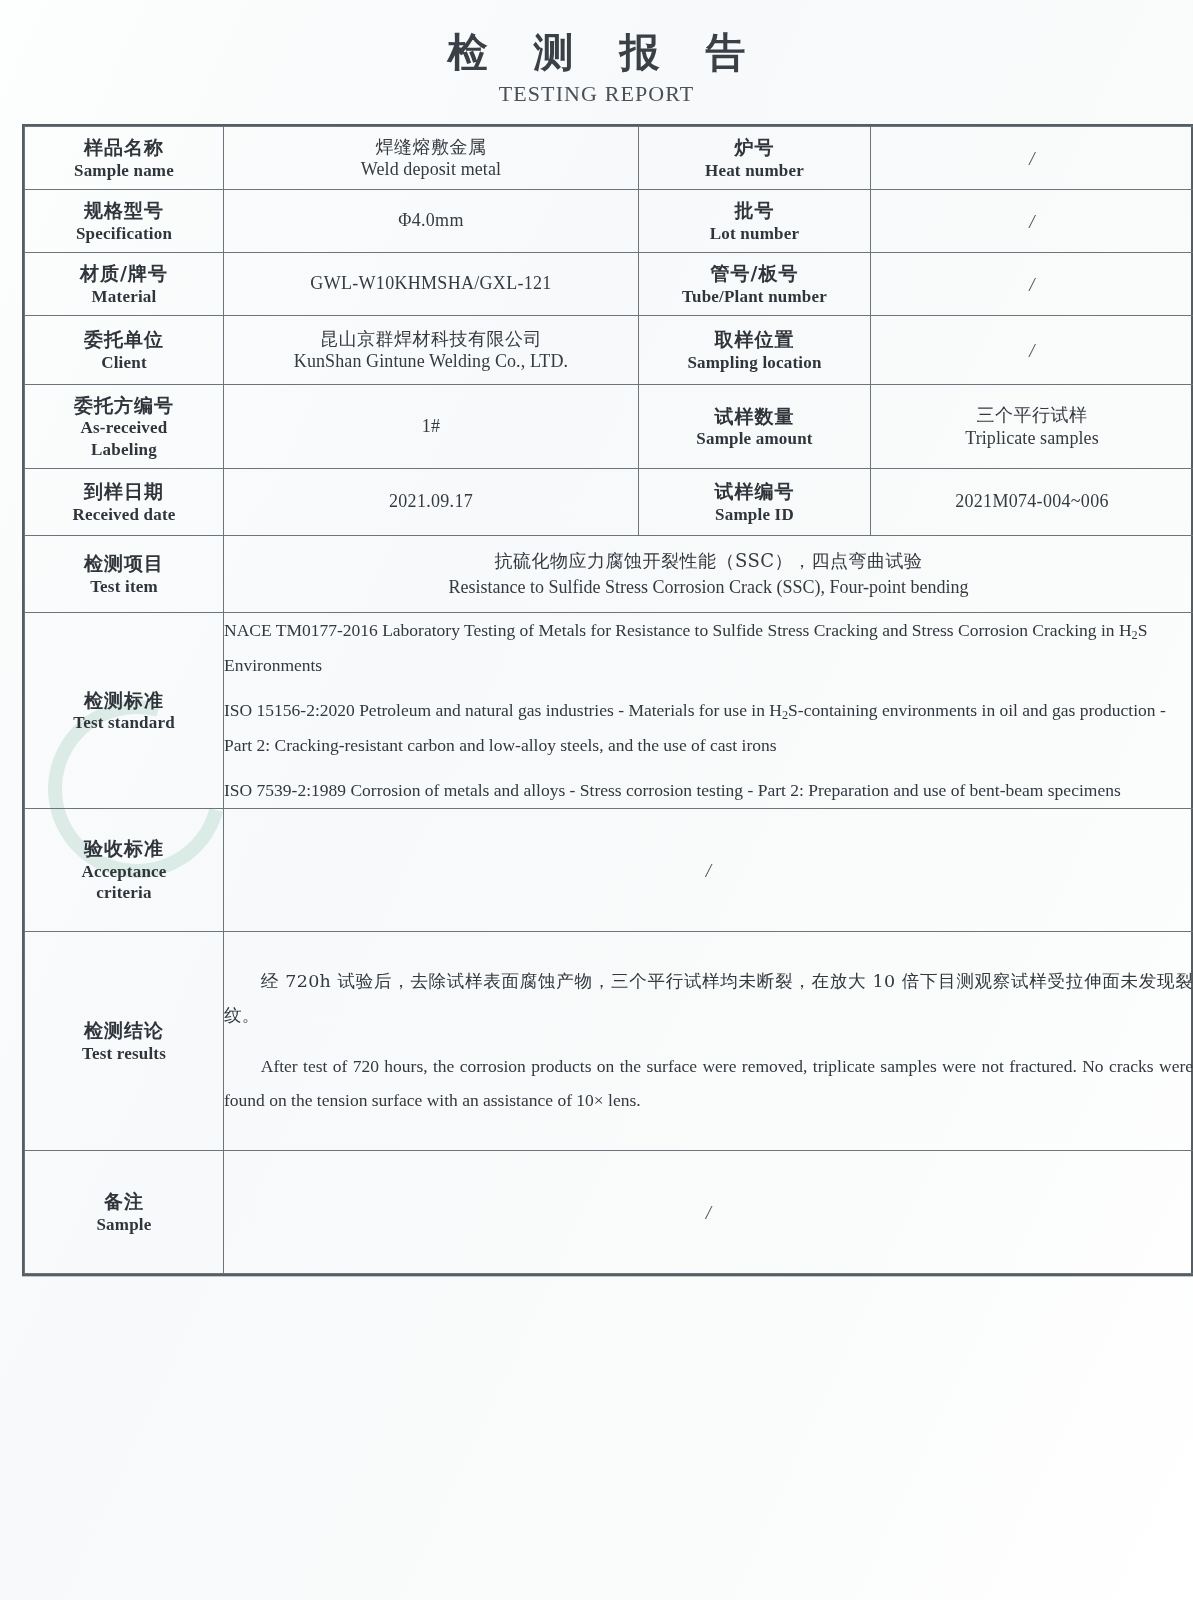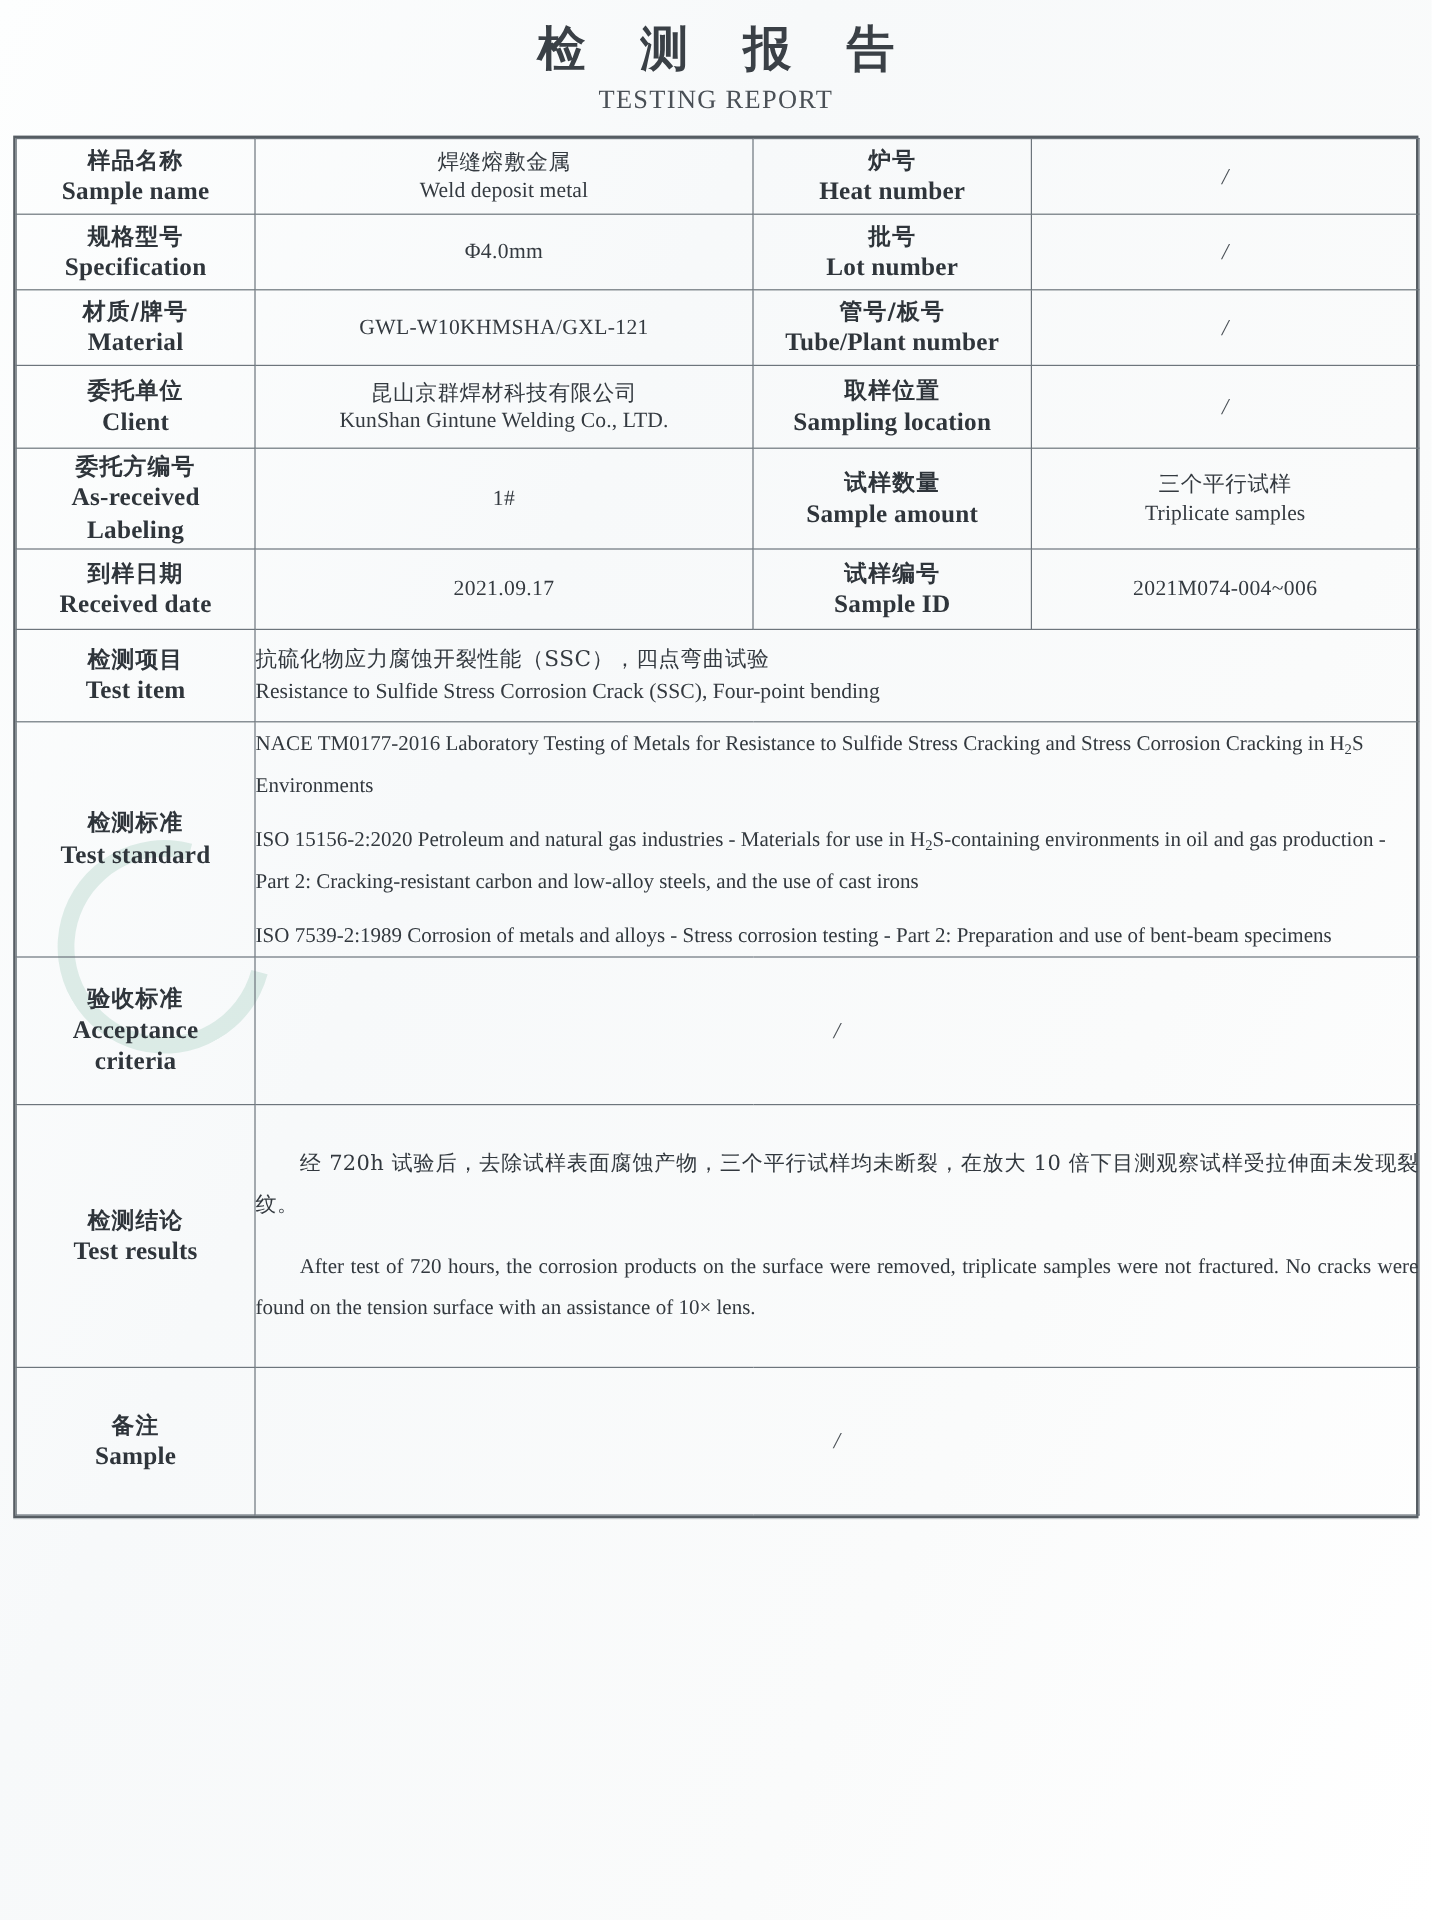--- a/index.html
+++ b/index.html
@@ -37,21 +37,21 @@
     z-index: 0;
     pointer-events: none;
   }
 
   .page {
     position: relative;
     z-index: 2;
     width: 1193px;
     height: 1600px;
     box-sizing: border-box;
-    padding: 0;
+    padding: 11px;
   }
 
   
   .report-header {
     text-align: center;
     padding-top: 18px;
   }
   .title-cn {
     font-family: "DejaVu Serif", "Liberation Serif", serif;
     font-size: 40px;
@@ -100,21 +100,21 @@
   }
   .lbl .cn {
     font-family: "DejaVu Serif", "Liberation Serif", serif;
     font-size: 19px;
     font-weight: bold;
     letter-spacing: 1px;
     color: #2f353b;
     display: block;
   }
   .lbl .en {
-    font-size: 21px;
+    font-size: 17px;
     font-weight: bold;
     color: #2f353b;
     display: block;
     letter-spacing: 0.2px;
   }
 
   .val {
     text-align: center;
     padding: 9px 8px;
     line-height: 1.32;
@@ -148,21 +148,21 @@
   .row-h-sample   td { height: 62px; }
   .row-h-spec     td { height: 62px; }
   .row-h-mat      td { height: 62px; }
   .row-h-client   td { height: 68px; }
   .row-h-asrec    td { height: 83px; }
   .row-h-recdate  td { height: 66px; }
   .row-h-size     td { height: 66px; }
   .row-h-item     td { height: 76px; }
 
   
-  .center-block { padding: 10px 10px; line-height: 1.45; }
+  .center-block { text-align: center; padding: 10px 10px; line-height: 1.45; }
   .center-block .cn {
     font-family: "DejaVu Serif", "Liberation Serif", serif;
     font-size: 18px; color: #343a40; display:block; letter-spacing: 0.5px;
   }
   .center-block .en { font-size: 18px; color: #343a40; display:block; }
 
   
   .std-cell { padding: 16px 14px 16px 16px; text-align: left; }
   .std-p {
     font-size: 17.5px;

